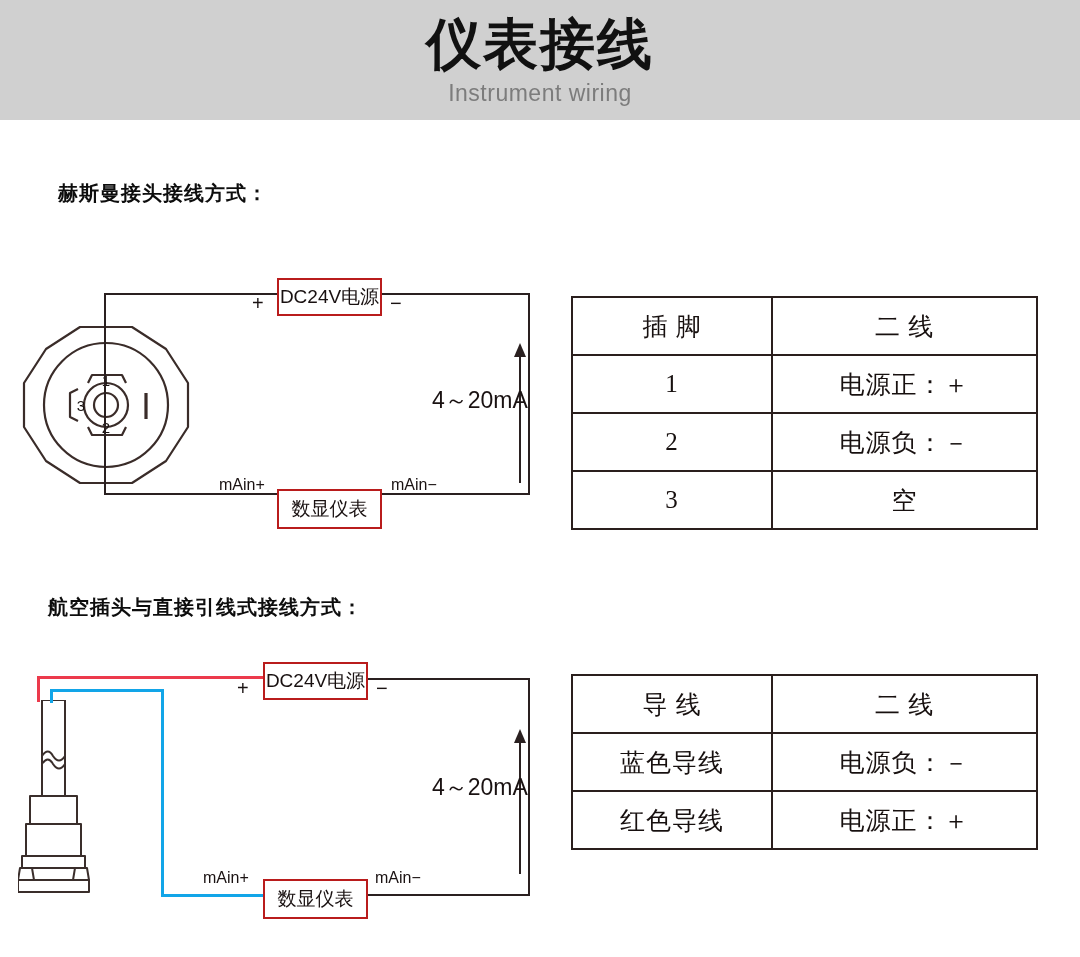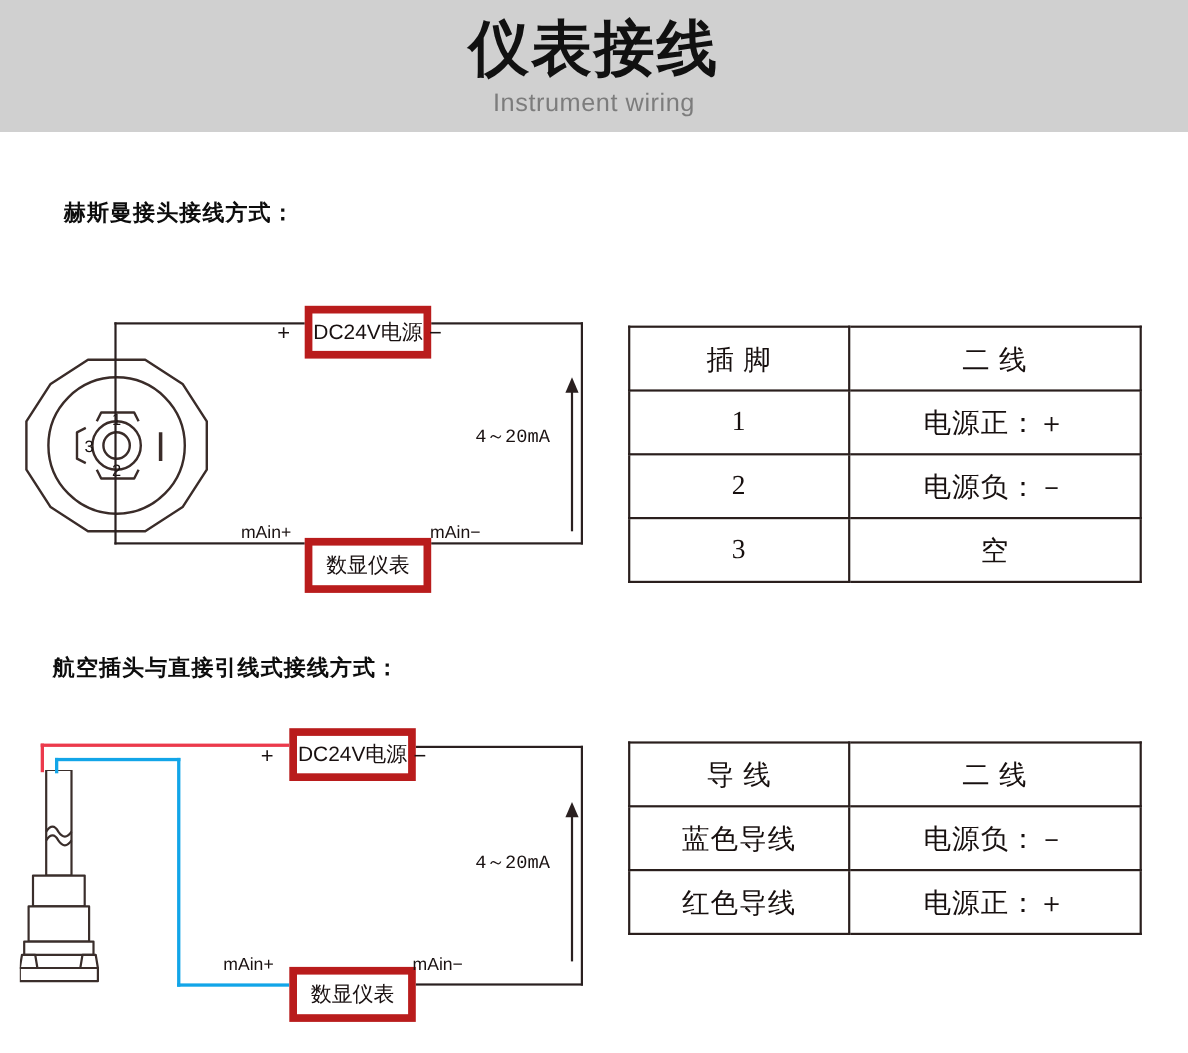--- a/index.html
+++ b/index.html
@@ -41,34 +41,34 @@
   .wire.h{height:2px;}
   .wire.v{width:2px;}
   .wire-red{position:absolute;background:#ec3a4c;}
   .wire-red.h{height:3px;}
   .wire-red.v{width:3px;}
   .wire-blue{position:absolute;background:#12a5e8;}
   .wire-blue.h{height:3px;}
   .wire-blue.v{width:3px;}
 
   .box{
-    position:absolute;border:7px solid #b91c1c;background:#ffffff;
+    position:absolute;border:2px solid #b91c1c;background:#ffffff;
     display:flex;align-items:center;justify-content:center;
     font-family:"Liberation Sans",sans-serif;
     font-size:17px;color:#181010;white-space:nowrap;
   }
   .box.cn{font-size:19px;letter-spacing:0px;}
 
   .lbl{
     position:absolute;
     font-family:Liberation Sans, sans-serif;
     font-size:16px;color:#1a1212;white-space:nowrap;
   }
   .lbl.sign{font-family:"Liberation Sans",sans-serif;font-size:20px;}
-  .lbl.ma{font-family:Liberation Mono, monospace;font-size:17px;}
+  .lbl.ma{font-family:Liberation Sans, sans-serif;font-size:23px;}
 
   
   .arrow-up{position:absolute;}
   .arrow-up .shaft{position:absolute;left:5px;top:10px;width:2px;background:#2a2020;}
   .arrow-up .headtip{
     position:absolute;left:0;top:0;width:0;height:0;
     border-left:6px solid transparent;border-right:6px solid transparent;
     border-bottom:14px solid #2a2020;
   }
 

